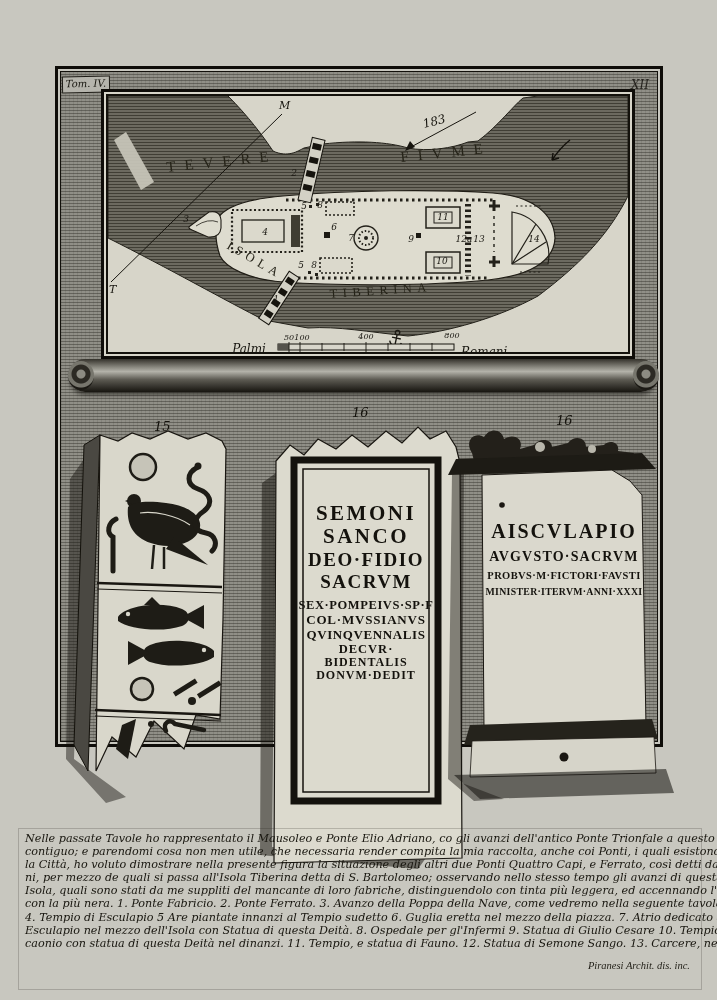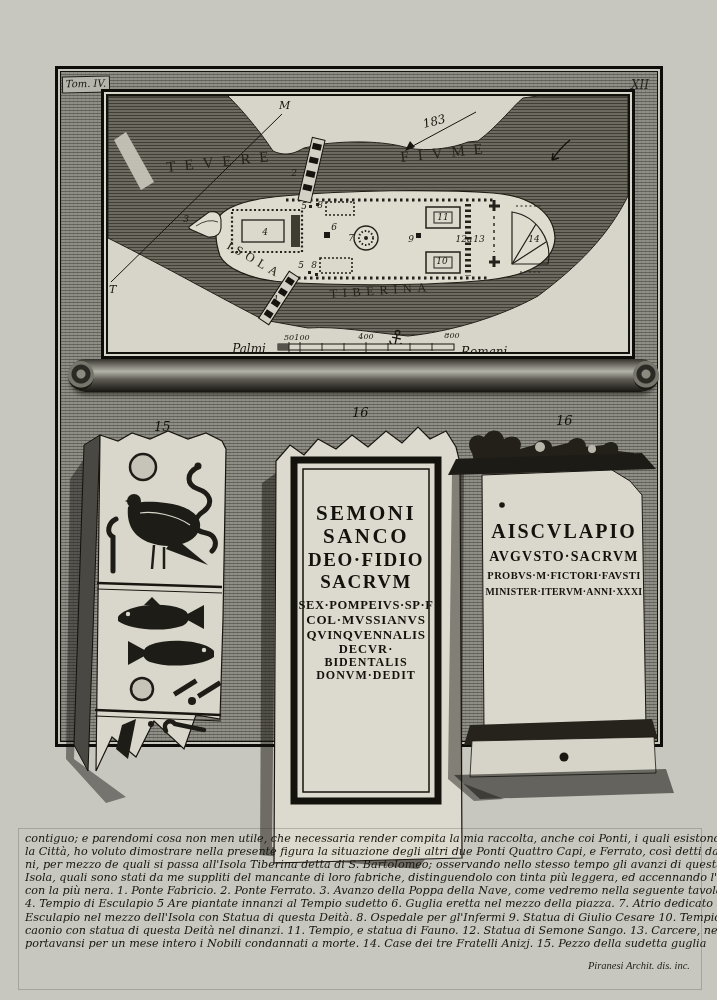--- a/index.html
+++ b/index.html
@@ -299,25 +299,25 @@
         <path d="M28,328 L210,324 L212,360 L26,364 Z" fill="#d6d4c9" stroke="#1a1712" stroke-width="0.8"></path>
         <circle cx="120" cy="344" r="4.5" fill="#1a1712"></circle>
         <path d="M10,362 L222,356 L230,380 L36,386 Z" fill="rgba(18,16,12,0.55)"></path>
       </svg>
 
     </div>
   </div>
 
   <div class="abs caption-box"></div>
   <div class="abs caption">
+    <div class="cl">Nelle passate Tavole ho rappresentato il Mausoleo e Ponte Elio Adriano, co gli avanzi dell'antico Ponte Trionfale a questo</div>
     <div class="cl">contiguo; e parendomi cosa non men utile, che necessaria render compita la mia raccolta, anche coi Ponti, i quali esistono dentro</div>
     <div class="cl">la Città, ho voluto dimostrare nella presente figura la situazione degli altri due Ponti Quattro Capi, e Ferrato, così detti da Moder-</div>
     <div class="cl">ni, per mezzo de quali si passa all'Isola Tiberina detta di S. Bartolomeo; osservando nello stesso tempo gli avanzi di questa</div>
     <div class="cl">Isola, quali sono stati da me suppliti del mancante di loro fabriche, distinguendolo con tinta più leggera, ed accennando l'esistente</div>
     <div class="cl">con la più nera. 1. Ponte Fabricio. 2. Ponte Ferrato. 3. Avanzo della Poppa della Nave, come vedremo nella seguente tavola.</div>
     <div class="cl">4. Tempio di Esculapio 5 Are piantate innanzi al Tempio sudetto 6. Guglia eretta nel mezzo della piazza. 7. Atrio dedicato ad</div>
     <div class="cl">Esculapio nel mezzo dell'Isola con Statua di questa Deità. 8. Ospedale per gl'Infermi 9. Statua di Giulio Cesare 10. Tempio di Giove Li-</div>
     <div class="cl">caonio con statua di questa Deità nel dinanzi. 11. Tempio, e statua di Fauno. 12. Statua di Semone Sango. 13. Carcere, nel quale</div>
-    <div class="cl">portavansi per un mese intero i Nobili condannati a morte. 14. Case dei tre Fratelli Anizj. 15. Pezzo della sudetta guglia</div>
   </div>
   <div class="abs signature">Piranesi Archit. dis. inc.</div>
 
 </div>
 
 </body></html>

